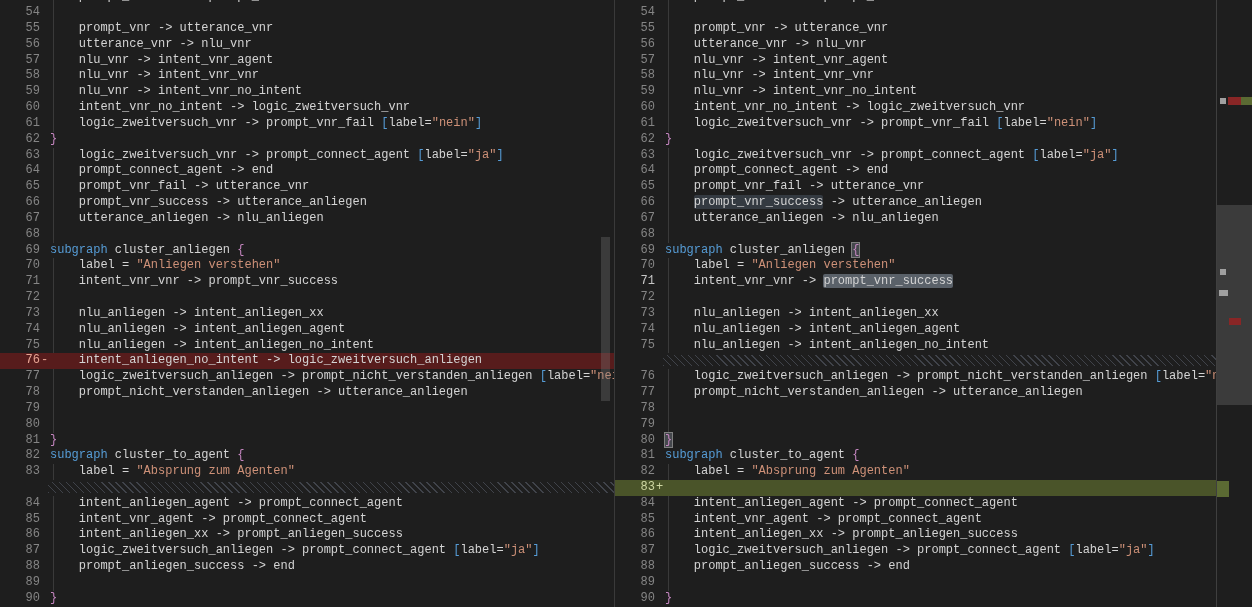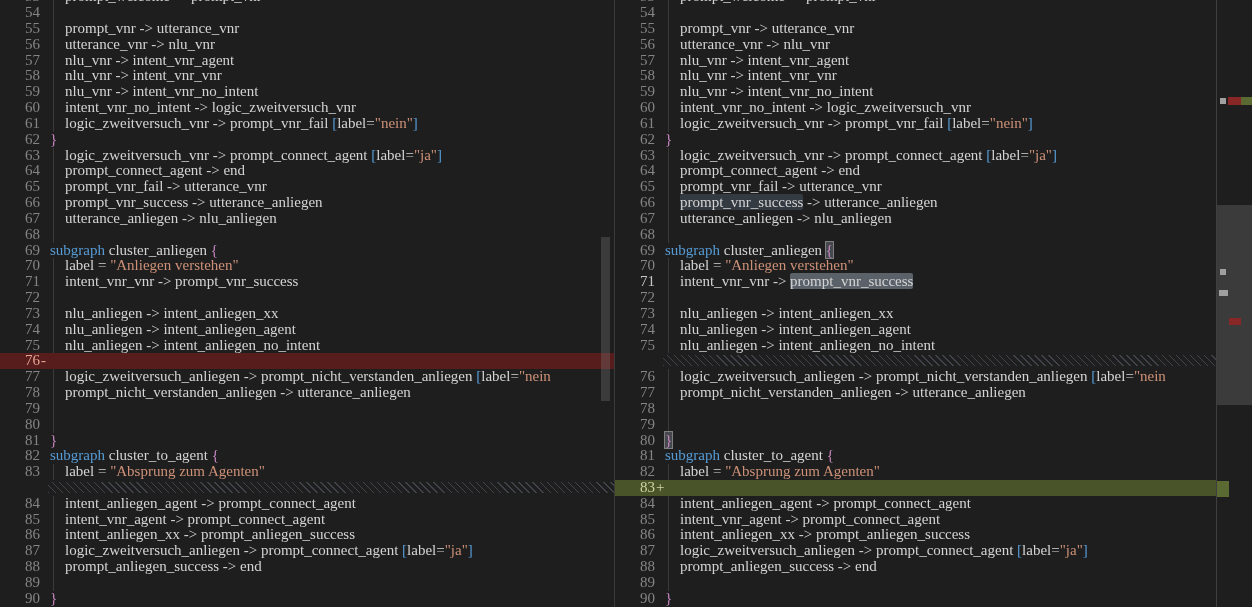--- a/index.html
+++ b/index.html
@@ -1,17 +1,17 @@
 <!DOCTYPE html>
 <html><head>
 <meta charset="utf-8">
 <style>
   html,body{margin:0;padding:0;background:#1e1e1e;}
   #screen{position:relative;width:1252px;height:607px;background:#1e1e1e;overflow:hidden;
-          font-family:Liberation Serif, serif;font-size:15px;color:#d4d4d4;}
+          font-family:Liberation Mono, monospace;font-size:12px;color:#d4d4d4;}
   .pane{position:absolute;top:0;height:607px;overflow:hidden;}
   #pane-left{left:0;width:614px;border-right:1px solid #3a3a3a;}
   #pane-right{left:615px;width:601px;}
   .lines{position:absolute;top:-10.7px;left:0;right:0;}
   .row{position:relative;height:15.84px;line-height:15.84px;white-space:pre;}
   .num{position:absolute;left:0;top:0;width:40px;text-align:right;color:#858585;}
   .suf{position:absolute;left:41px;top:0;color:#858585;}
   .code{position:absolute;left:50px;top:0;}
   .row.g::before{content:"";position:absolute;left:52.5px;top:0;bottom:0;width:1px;background:#3a3a3a;}
   .t-p{color:#d4d4d4;}
@@ -57,21 +57,21 @@
         <div class="row g"><span class="num">66</span><span class="code"><span class="t-p">    prompt_vnr_success -&gt; utterance_anliegen</span></span></div>
         <div class="row g"><span class="num">67</span><span class="code"><span class="t-p">    utterance_anliegen -&gt; nlu_anliegen</span></span></div>
         <div class="row g"><span class="num">68</span><span class="code"></span></div>
         <div class="row"><span class="num">69</span><span class="code"><span class="t-k">subgraph</span><span class="t-p"> cluster_anliegen </span><span class="t-b">{</span></span></div>
         <div class="row g"><span class="num">70</span><span class="code"><span class="t-p">    label = </span><span class="t-s">"Anliegen verstehen"</span></span></div>
         <div class="row g"><span class="num">71</span><span class="code"><span class="t-p">    intent_vnr_vnr -&gt; prompt_vnr_success</span></span></div>
         <div class="row g"><span class="num">72</span><span class="code"></span></div>
         <div class="row g"><span class="num">73</span><span class="code"><span class="t-p">    nlu_anliegen -&gt; intent_anliegen_xx</span></span></div>
         <div class="row g"><span class="num">74</span><span class="code"><span class="t-p">    nlu_anliegen -&gt; intent_anliegen_agent</span></span></div>
         <div class="row g"><span class="num">75</span><span class="code"><span class="t-p">    nlu_anliegen -&gt; intent_anliegen_no_intent</span></span></div>
-        <div class="row del"><span class="num">76</span><span class="suf">-</span></div>
+        <div class="row del"><span class="num">76</span><span class="suf">-</span><span class="code"><span class="t-p">    intent_anliegen_no_intent -&gt; logic_zweitversuch_anliegen</span></span></div>
         <div class="row g"><span class="num">77</span><span class="code"><span class="t-p">    logic_zweitversuch_anliegen -&gt; prompt_nicht_verstanden_anliegen </span><span class="t-a">[</span><span class="t-p">label=</span><span class="t-s">"nein</span></span></div>
         <div class="row g"><span class="num">78</span><span class="code"><span class="t-p">    prompt_nicht_verstanden_anliegen -&gt; utterance_anliegen</span></span></div>
         <div class="row g"><span class="num">79</span><span class="code"></span></div>
         <div class="row g"><span class="num">80</span><span class="code"></span></div>
         <div class="row"><span class="num">81</span><span class="code"><span class="t-b">}</span></span></div>
         <div class="row"><span class="num">82</span><span class="code"><span class="t-k">subgraph</span><span class="t-p"> cluster_to_agent </span><span class="t-b">{</span></span></div>
         <div class="row g"><span class="num">83</span><span class="code"><span class="t-p">    label = </span><span class="t-s">"Absprung zum Agenten"</span></span></div>
         <div class="row filler"><div class="hatch"></div></div>
         <div class="row g"><span class="num">84</span><span class="code"><span class="t-p">    intent_anliegen_agent -&gt; prompt_connect_agent</span></span></div>
         <div class="row g"><span class="num">85</span><span class="code"><span class="t-p">    intent_vnr_agent -&gt; prompt_connect_agent</span></span></div>

